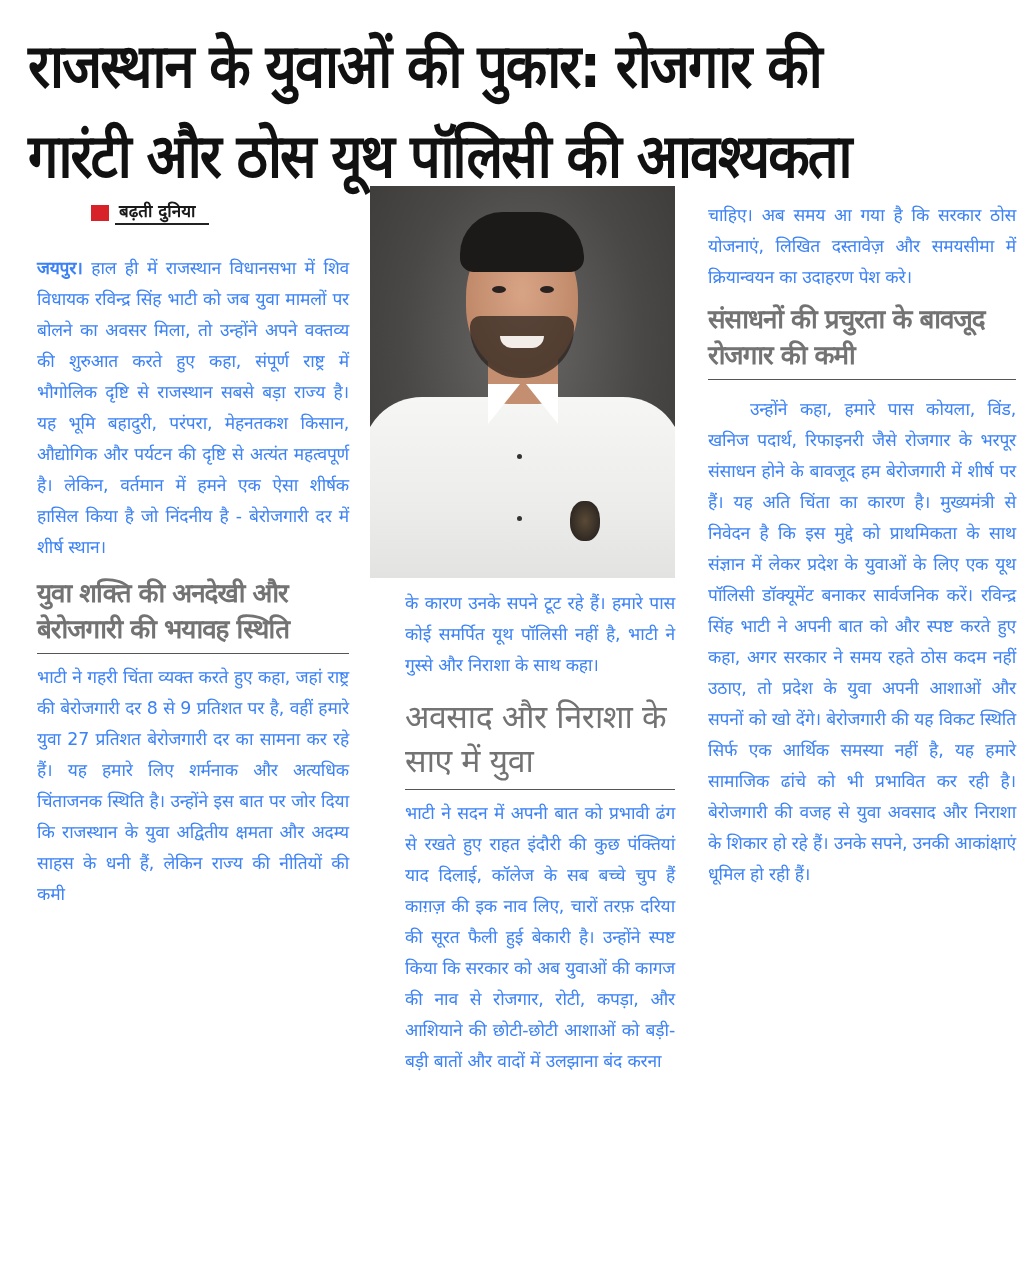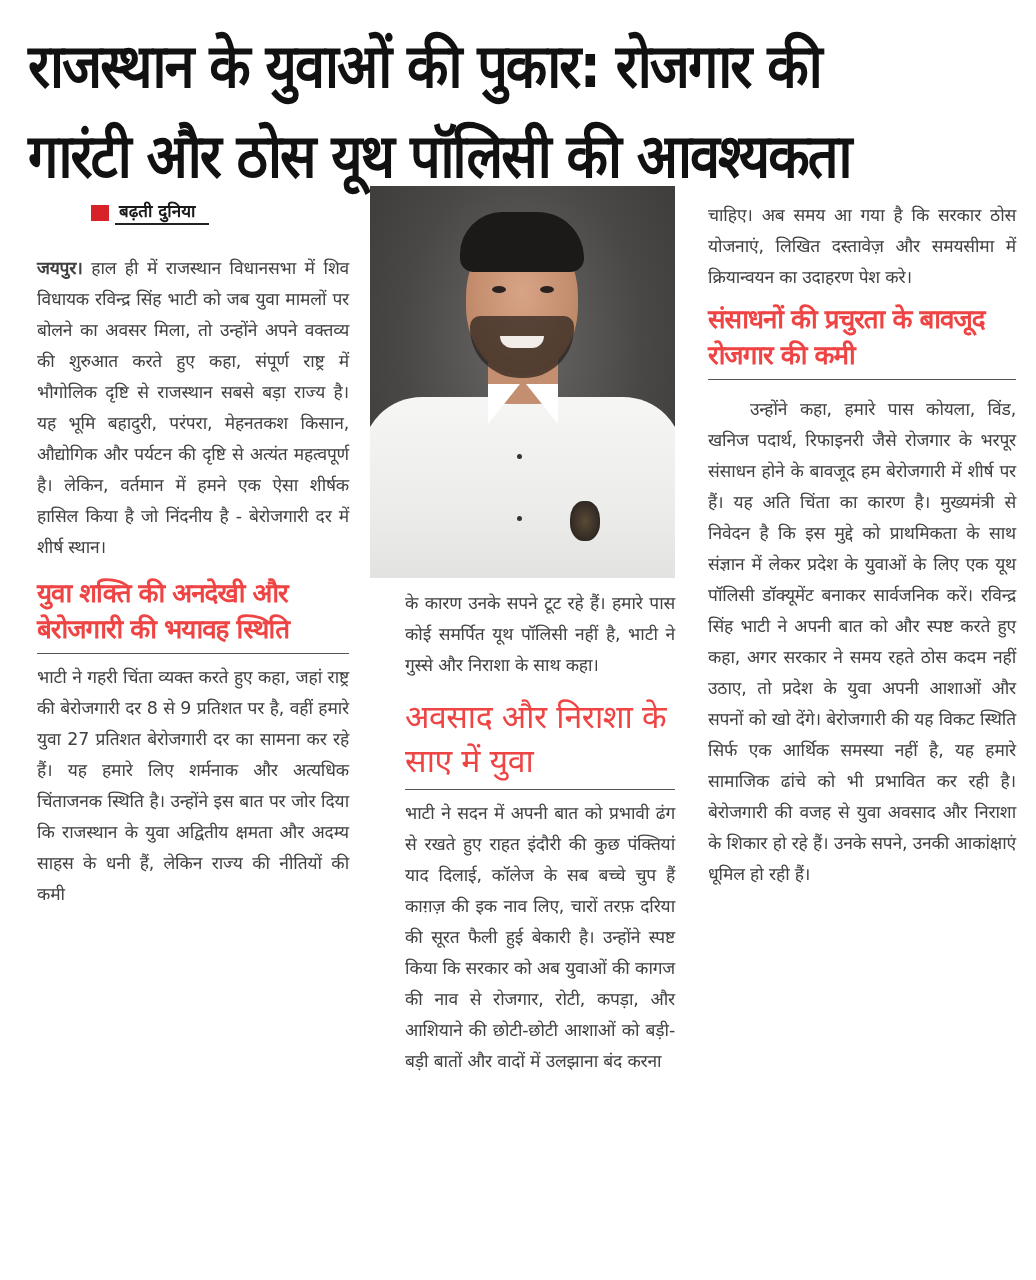--- a/index.html
+++ b/index.html
@@ -21,28 +21,28 @@
 
   .byline { display: flex; align-items: center; margin-left: 54px; margin-bottom: 28px; }
   .byline .square { width: 18px; height: 16px; background: #d8222a; margin-right: 6px; }
   .byline .label {
     font-size: 17px; font-weight: bold; border-bottom: 2px solid #222;
     padding: 0 14px 1px 4px; line-height: 22px;
   }
 
   .para {
     font-family: "DejaVu Sans", sans-serif; font-size: 17.4px; line-height: 31px;
-    text-align: justify; color: #404040; letter-spacing: -0.2px;
+    text-align: justify; color: #3b82f6; letter-spacing: -0.2px;
   }
   .para .lead { font-weight: bold; }
   .indent { text-indent: 42px; }
 
   .subhead {
     font-family: "DejaVu Sans", sans-serif; font-weight: bold;
-    font-size: 26px; line-height: 36px; letter-spacing: -1px; color: #ef4444;
+    font-size: 26px; line-height: 36px; letter-spacing: -1px; color: #737373;
     padding-bottom: 6px; border-bottom: 1.5px solid #555; margin-bottom: 8px;
   }
   .subhead.mid { font-size: 32px; line-height: 44px; font-weight: normal; letter-spacing: -0.5px; }
 
   .photo {
     width: 305px; height: 392px; position: relative; overflow: hidden;
     background: radial-gradient(ellipse at 50% 40%, #6a6866 0%, #4a4846 55%, #3a3837 100%);
   }
   .photo .shirt {
     position: absolute; left: -8px; right: -8px; bottom: -4px; height: 185px;

